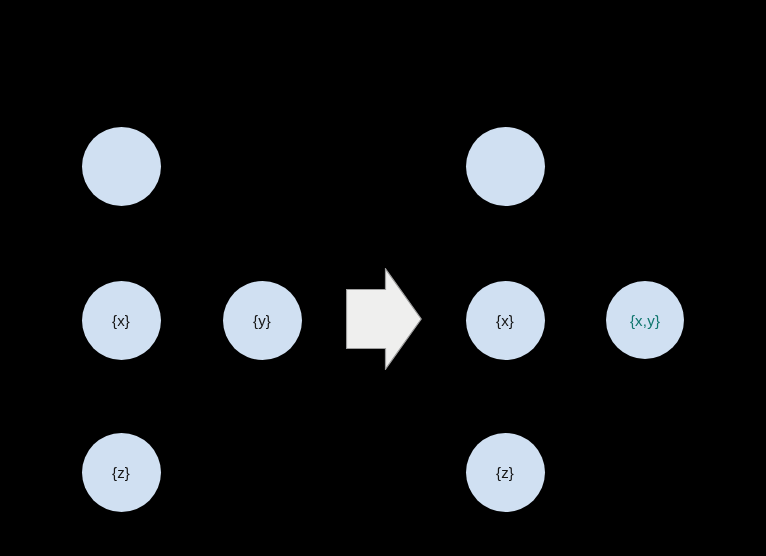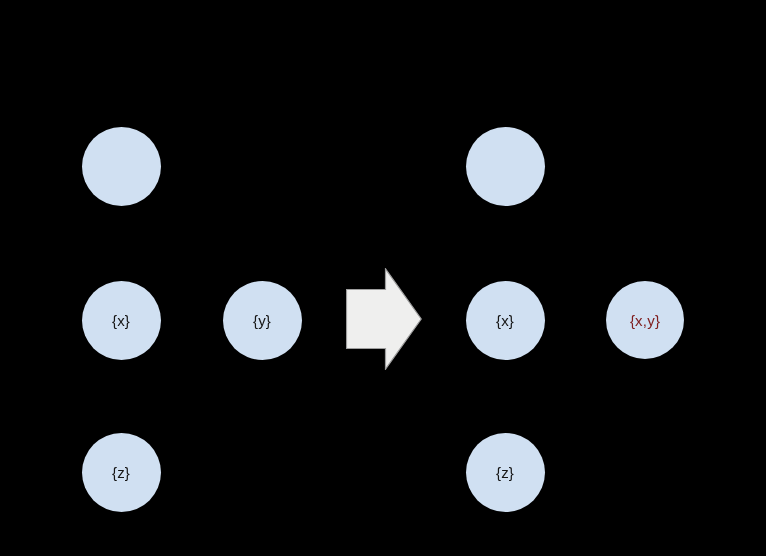--- a/index.html
+++ b/index.html
@@ -76,21 +76,21 @@
 
     <div class="node-circle" id="n-a1" style="width: 79px; height: 79px; left: 465.5px; top: 126.5px; background: rgb(208, 224, 242);">
       <span class="node-label" style="color: rgb(22, 22, 22);"></span>
     </div>
 
     <div class="node-circle" id="n-a2" style="width: 79px; height: 79px; left: 465.5px; top: 280.5px; background: rgb(208, 224, 242);">
       <span class="node-label" style="color: rgb(22, 22, 22);">{x}</span>
     </div>
 
     <div class="node-circle" id="n-a3" style="width: 78px; height: 78px; left: 606px; top: 281px; background: rgb(208, 224, 242);">
-      <span class="node-label" style="color: #7f1d1d;">{x,y}</span>
+      <span class="node-label" style="color: #0f766e;">{x,y}</span>
     </div>
 
     <div class="node-circle" id="n-a4" style="width: 79px; height: 79px; left: 465.5px; top: 432.5px; background: rgb(208, 224, 242);">
       <span class="node-label" style="color: rgb(22, 22, 22);">{z}</span>
     </div>
 
   </div>
 
 </div>
 

